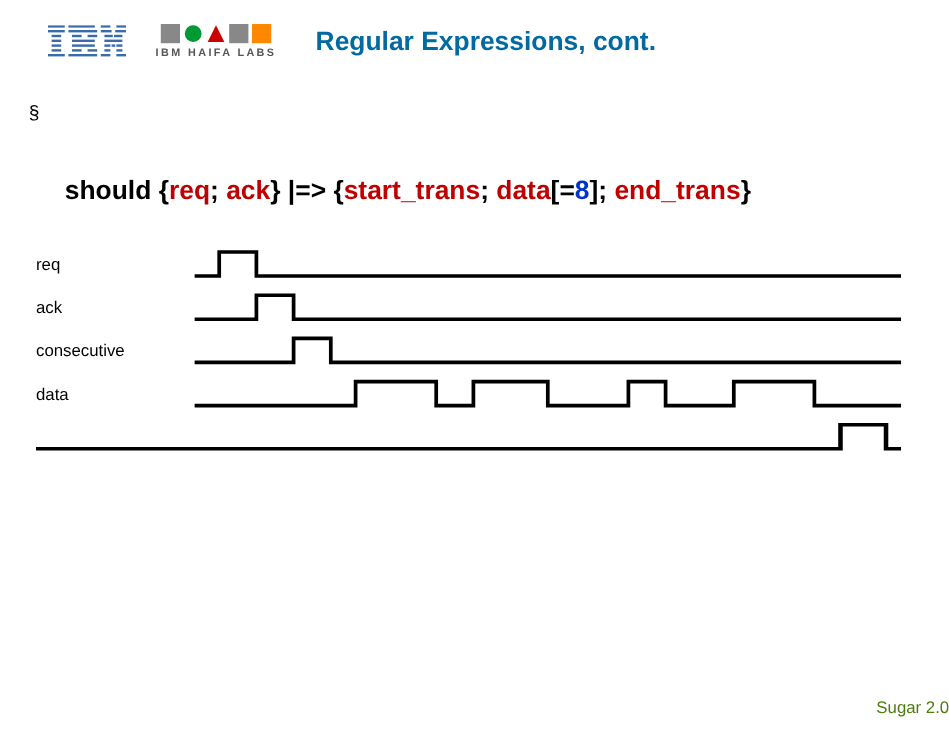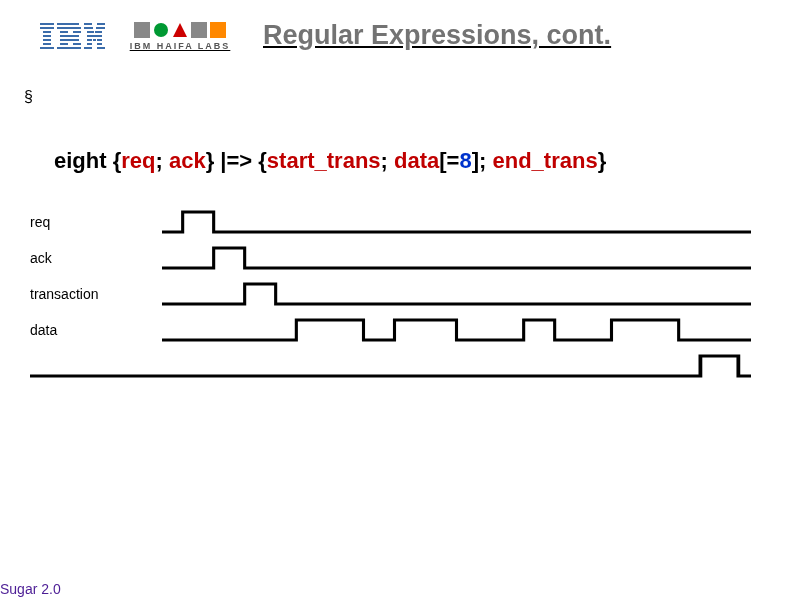--- a/index.html
+++ b/index.html
@@ -6,40 +6,39 @@
   body {
     width: 791px;
     height: 609px;
     background: #fff;
     font-family: Arial, Helvetica, sans-serif;
     position: relative;
     overflow: hidden;
   }
   .header {
     display: flex;
-    align-items: flex-end;
+    align-items: center;
     padding: 20px 0 0 40px;
     gap: 10px;
-    text-decoration: underline;
   }
   .ibm-logo { width: 65px; height: 28px; flex-shrink: 0; }
   .haifa-logo {
     display: flex;
     flex-direction: column;
     align-items: center;
     width: 130px;
     flex-shrink: 0;
   }
   .haifa-shapes { display: flex; gap: 3px; margin-bottom: 3px; }
   .sq { width: 16px; height: 16px; }
   .haifa-text { font-size: 9px; letter-spacing: 2px; color: #555; font-weight: bold; }
   .title {
-    font-size: 27px;
+    font-size: 22px;
     font-weight: bold;
-    color: #737373;
+    color: #0369a1;
     margin-left: 8px;
   }
   .body-text {
     padding: 30px 30px 0 24px;
     font-size: 22px;
     color: #000;
     line-height: 1.35;
     display: flex;
   }
   .bullet-mark {
@@ -70,23 +69,23 @@
     width: 132px;
     font-size: 14px;
     color: #000;
   }
   .timing-svg { flex: 1; height: 36px; }
   .footer {
     position: absolute;
     bottom: 12px;
     left: 0;
     width: 100%;
-    text-align: left;
+    text-align: right;
     font-size: 14px;
-    color: #4c1d95;
+    color: #4d7c0f;
   }
 </style>
 </head>
 <body>
 
 <div class="header">
   <svg class="ibm-logo" viewBox="0 0 65 28">
     <g fill="#3b6caa">
       <rect x="0" y="0" width="14" height="2"></rect>
         <rect x="0" y="4" width="14" height="2"></rect>
@@ -138,38 +137,38 @@
     <div class="haifa-text">IBM HAIFA LABS</div>
   </div>
   <div class="title">Regular Expressions, cont.</div>
 </div>
 
 <div class="body-text">
   <span class="bullet-mark">§</span>
 </div>
 
 <div class="code-line">
-  <span class="kw">eight {</span><span class="sig">req</span><span class="op">; </span><span class="sig">ack</span><span class="kw">} |=&gt; {</span><span class="sig">start_trans</span><span class="op">; </span><span class="sig">data</span><span class="op">[=</span><span class="num">8</span><span class="op">]; </span><span class="sig">end_trans</span><span class="kw">}</span>
+  <span class="kw">should {</span><span class="sig">req</span><span class="op">; </span><span class="sig">ack</span><span class="kw">} |=&gt; {</span><span class="sig">start_trans</span><span class="op">; </span><span class="sig">data</span><span class="op">[=</span><span class="num">8</span><span class="op">]; </span><span class="sig">end_trans</span><span class="kw">}</span>
 </div>
 
 <div class="timing-section">
   <div class="timing-row">
     <div class="timing-label">req</div>
     <svg class="timing-svg" viewBox="0 0 570 36" preserveAspectRatio="none">
       <polyline points="0,28 20,28 20,8 50,8 50,28 570,28" fill="none" stroke="#000" stroke-width="3"></polyline>
     </svg>
   </div>
   <div class="timing-row">
     <div class="timing-label">ack</div>
     <svg class="timing-svg" viewBox="0 0 570 36" preserveAspectRatio="none">
       <polyline points="0,28 50,28 50,8 80,8 80,28 570,28" fill="none" stroke="#000" stroke-width="3"></polyline>
     </svg>
   </div>
   <div class="timing-row">
-    <div class="timing-label">transaction</div>
+    <div class="timing-label">consecutive</div>
     <svg class="timing-svg" viewBox="0 0 570 36" preserveAspectRatio="none">
       <polyline points="0,28 80,28 80,8 110,8 110,28 570,28" fill="none" stroke="#000" stroke-width="3"></polyline>
     </svg>
   </div>
   <div class="timing-row">
     <div class="timing-label">data</div>
     <svg class="timing-svg" viewBox="0 0 570 36" preserveAspectRatio="none">
       <polyline points="0,28 130,28 130,8 195,8 195,28 225,28 225,8 285,8 285,28 350,28 350,8 380,8 380,28 435,28 435,8 500,8 500,28 570,28" fill="none" stroke="#000" stroke-width="3"></polyline>
     </svg>
   </div>

